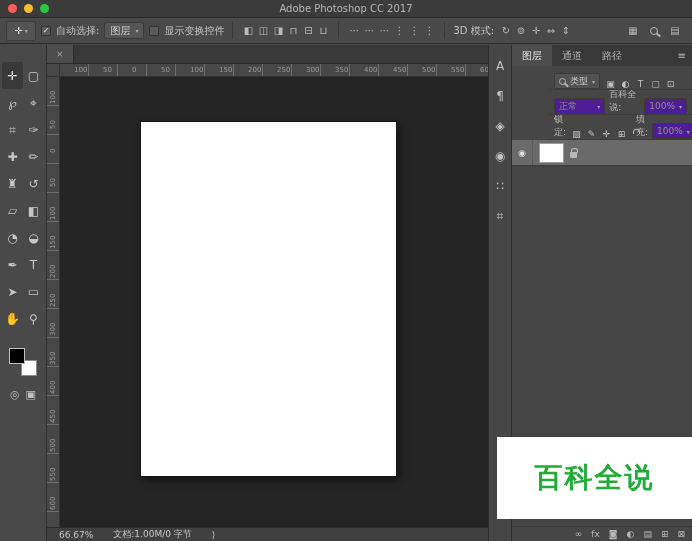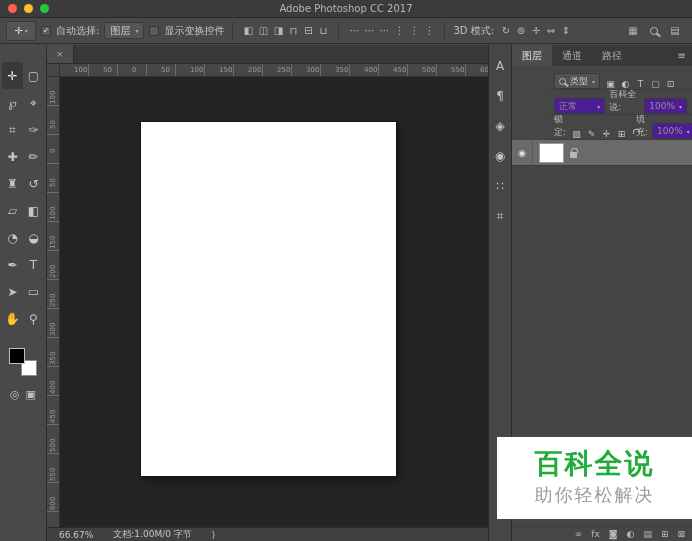--- a/index.html
+++ b/index.html
@@ -340,16 +340,15 @@
           <span class="pb-icon">◐</span>
           <span class="pb-icon">▤</span>
           <span class="pb-icon">⊞</span>
           <span class="pb-icon">⊠</span>
         </div>
     </div>
   </div>
 
   <div class="watermark">
     <div class="wm-title">百科全说</div>
-    <div class="wm-sub">助你轻松解决</div>
   </div>
 
 </div>
 
 </body></html>

